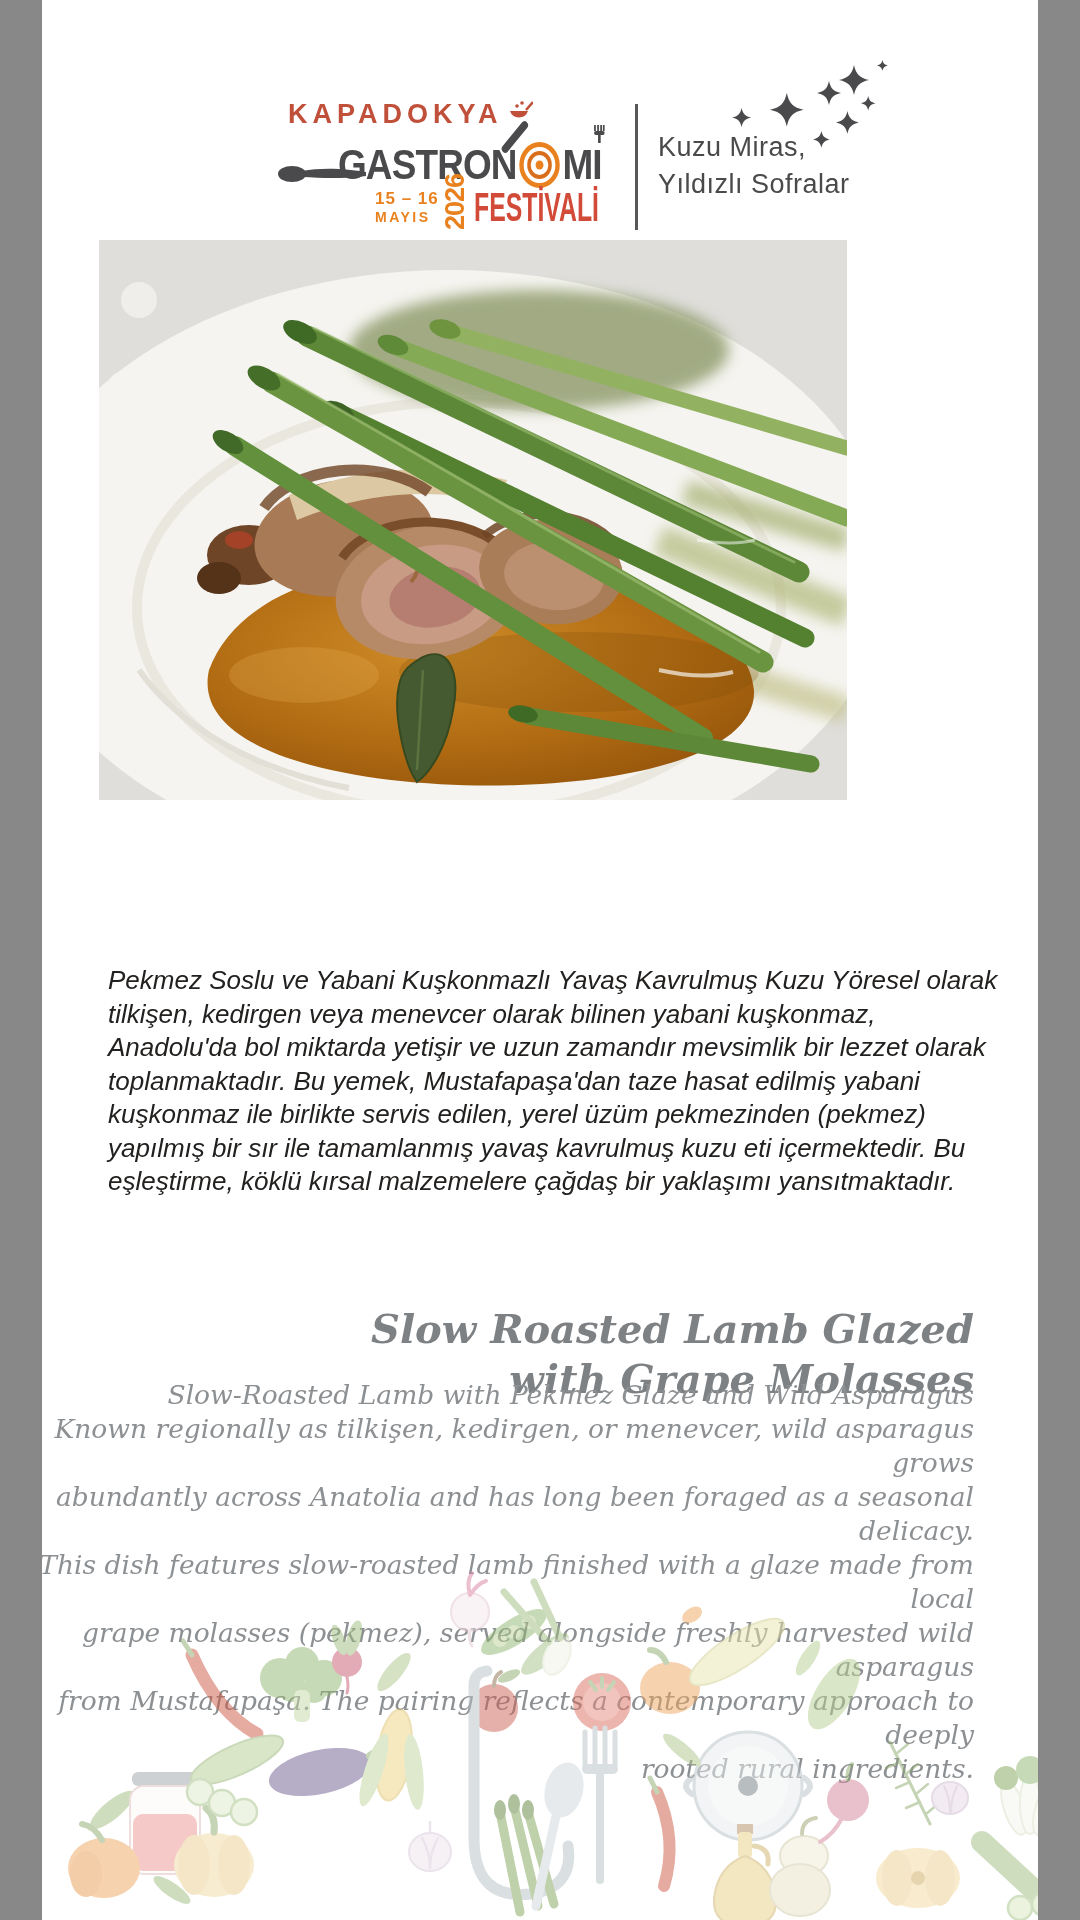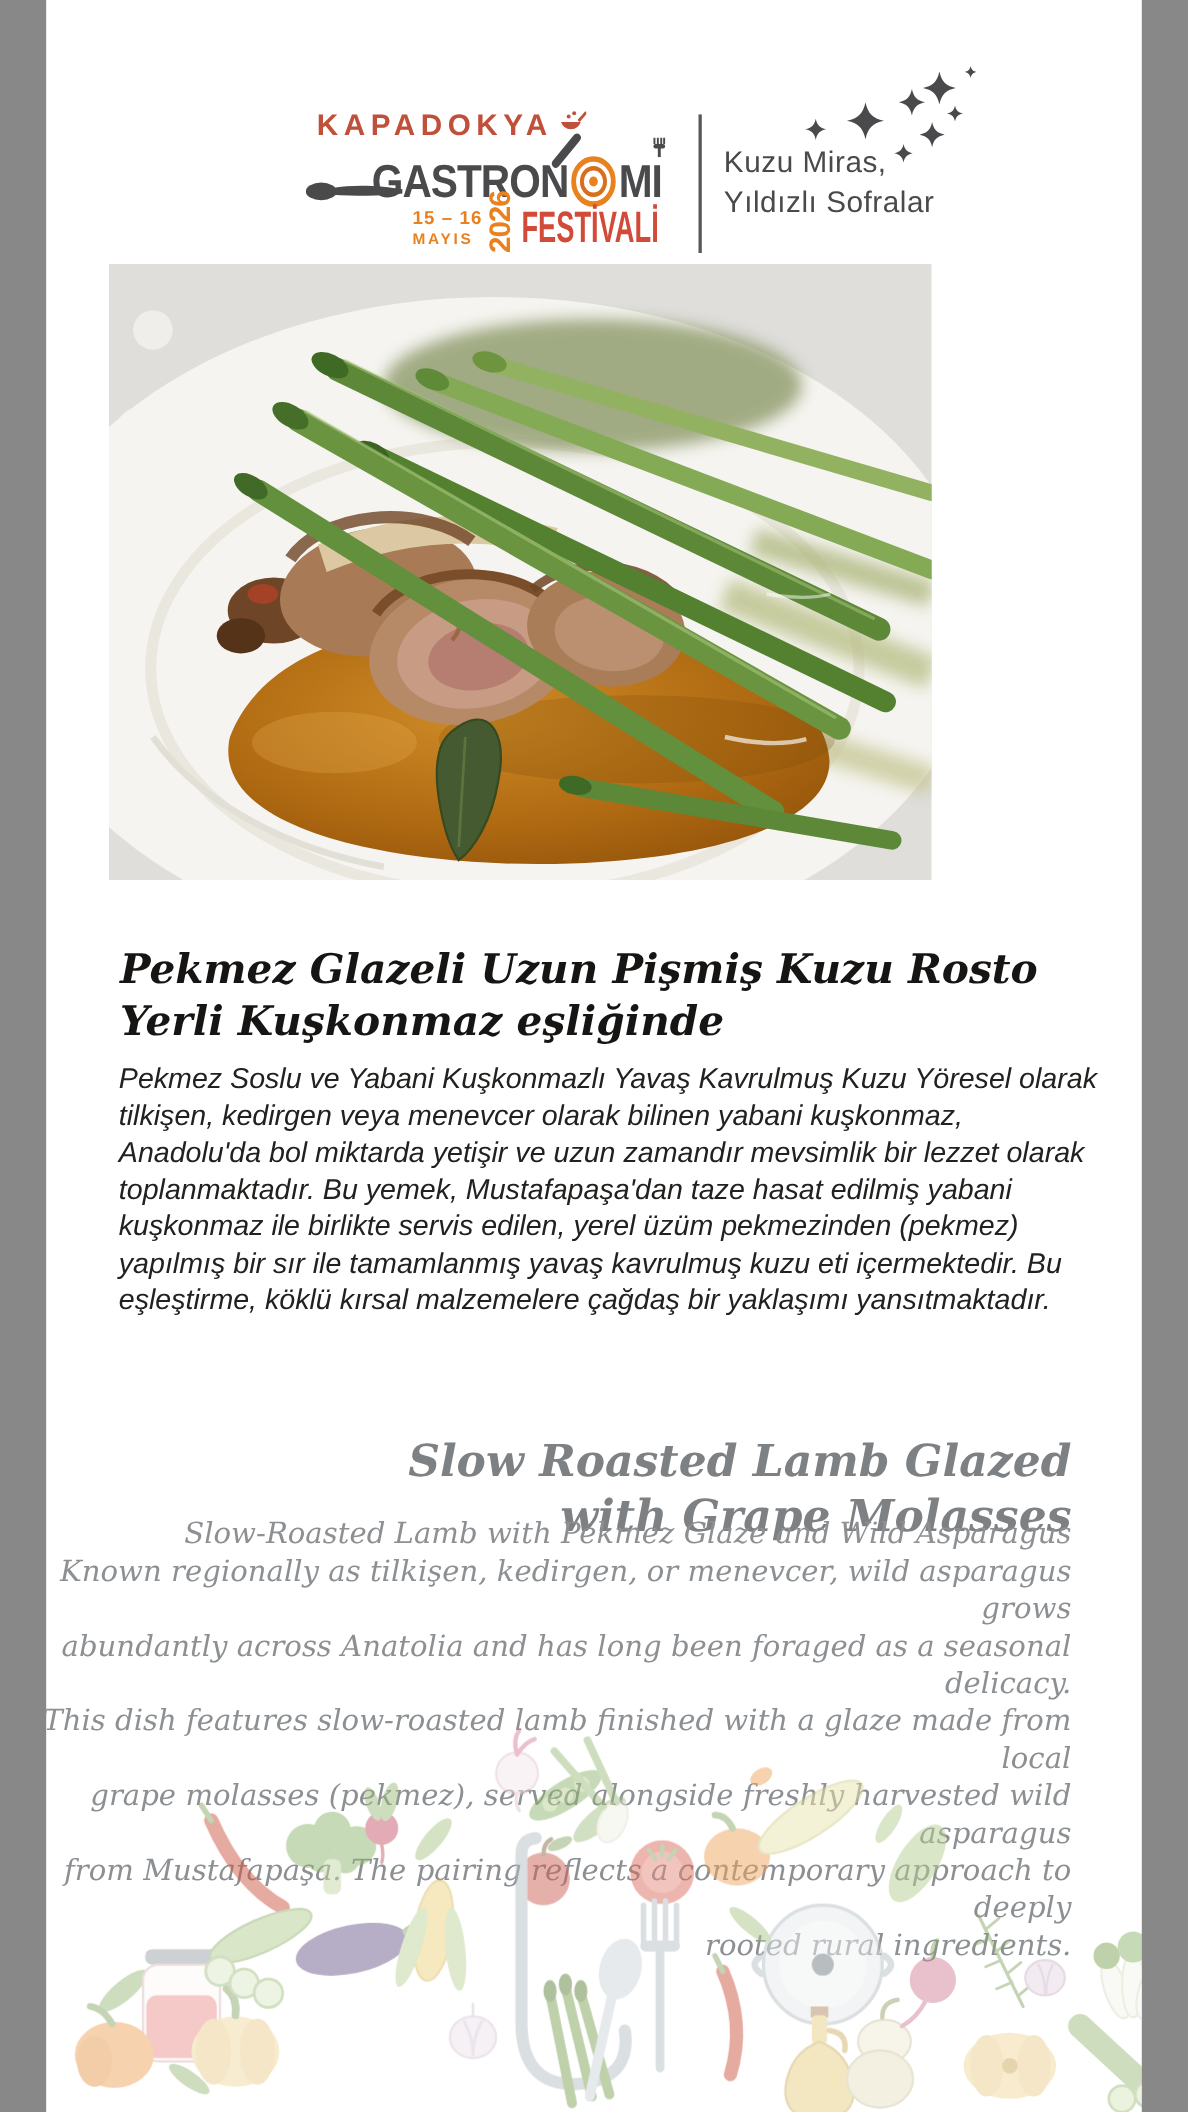--- a/index.html
+++ b/index.html
@@ -198,22 +198,20 @@
         <line x1="136" y1="206" x2="604" y2="498" stroke="#62903c" stroke-width="20"></line>
         <ellipse cx="129" cy="202" rx="17" ry="9.5" fill="#416a28" transform="rotate(32 129 202)"></ellipse>
         <line x1="430" y1="476" x2="712" y2="524" stroke="#5d8838" stroke-width="17"></line>
         <ellipse cx="424" cy="474" rx="15" ry="8.5" fill="#3f6a26" transform="rotate(10 424 474)"></ellipse>
       </g>
       <path d="M560,430 q44,10 74,2" stroke="#ffffff" stroke-width="4" fill="none" opacity="0.65"></path>
       <path d="M598,300 q36,6 58,0" stroke="#ffffff" stroke-width="3" fill="none" opacity="0.5"></path>
     </svg>
   </figure>
 
-  <h1 class="abs tr-title prelines" style="margin:0;font-size:37px">Pekmez Glazeli Uzun Pişmiş Kuzu Rosto
-Yerli Kuşkonmaz eşliğinde</h1>
   <p class="abs tr-body prelines" style="margin:0">Pekmez Soslu ve Yabani Kuşkonmazlı Yavaş Kavrulmuş Kuzu Yöresel olarak
 tilkişen, kedirgen veya menevcer olarak bilinen yabani kuşkonmaz,
 Anadolu'da bol miktarda yetişir ve uzun zamandır mevsimlik bir lezzet olarak
 toplanmaktadır. Bu yemek, Mustafapaşa'dan taze hasat edilmiş yabani
 kuşkonmaz ile birlikte servis edilen, yerel üzüm pekmezinden (pekmez)
 yapılmış bir sır ile tamamlanmış yavaş kavrulmuş kuzu eti içermektedir. Bu
 eşleştirme, köklü kırsal malzemelere çağdaş bir yaklaşımı yansıtmaktadır.</p>
 
   <h2 class="abs en-title prelines" style="margin:0;font-size:40px">Slow Roasted Lamb Glazed
 with Grape Molasses</h2>

